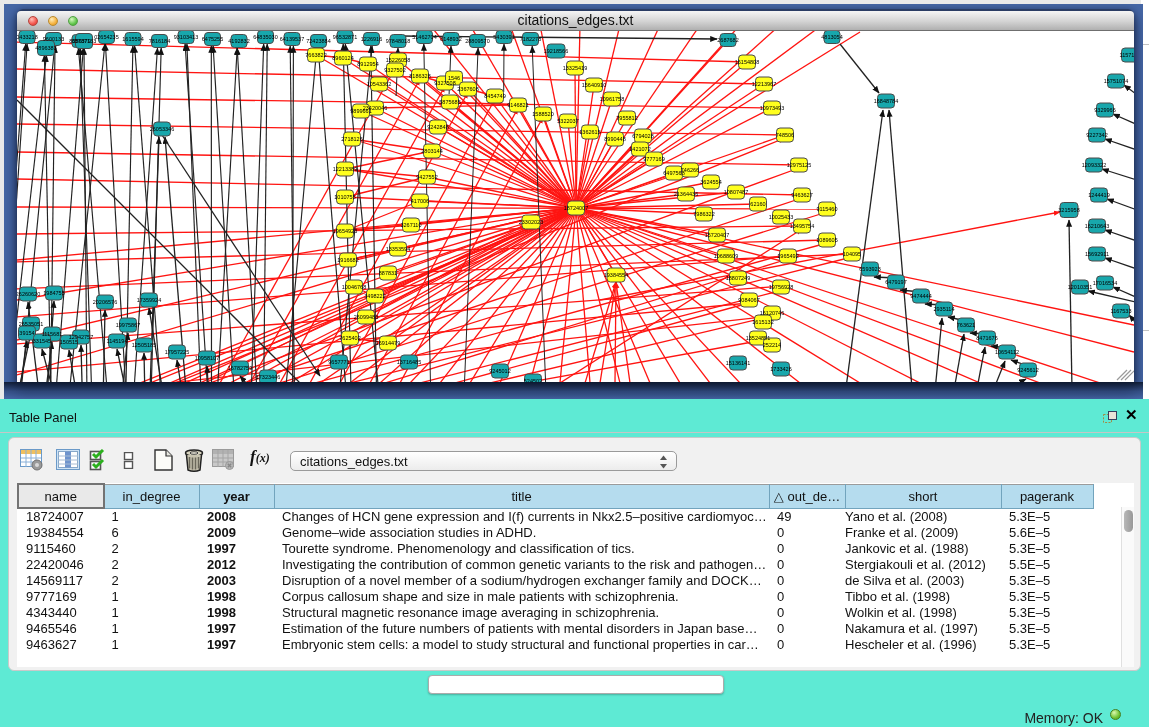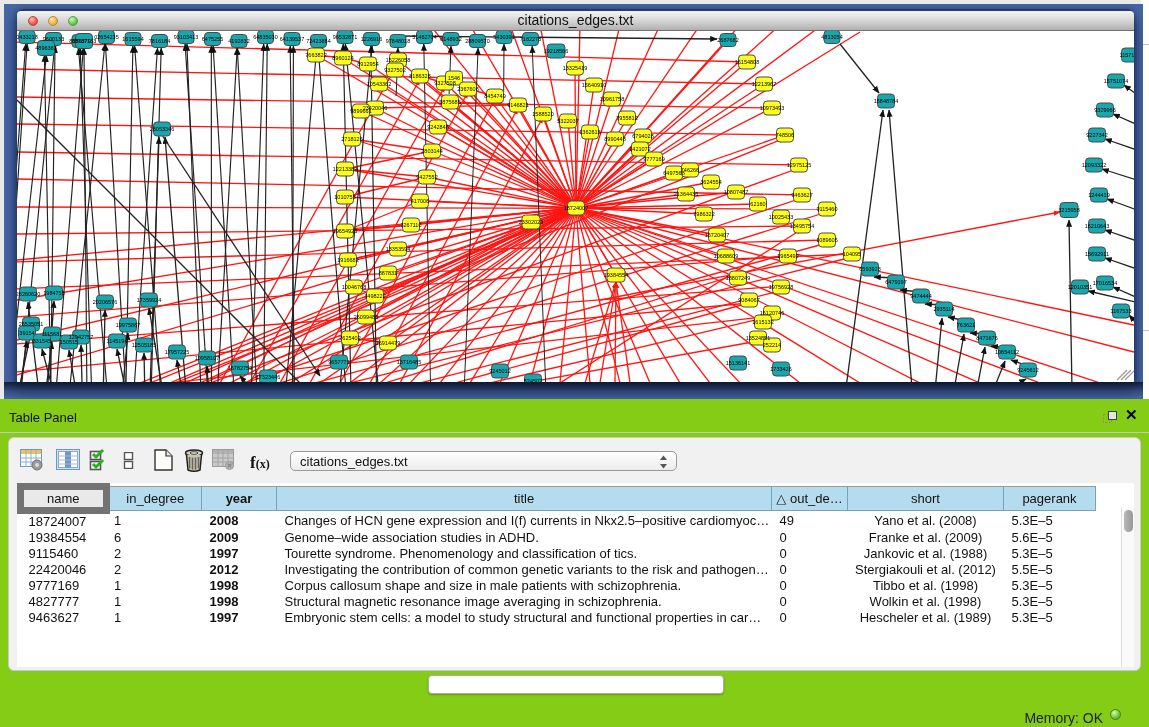--- a/index.html
+++ b/index.html
@@ -12,37 +12,37 @@
   background:linear-gradient(rgba(13,24,46,.92), rgba(40,62,110,.55) 55%, rgba(70,103,166,0)); }
 #titlebar { position:absolute; left:0; top:0; width:100%; height:20px; border-radius:4px 4px 0 0;
   background:linear-gradient(#f5f5f5, #d3d3d3 55%, #b0b0b0); border-bottom:1px solid #6f6f6f;
   text-align:center; font-size:14px; color:#111; line-height:19px; }
 .tl { position:absolute; top:5px; width:10px; height:10px; border-radius:50%; }
 #tl1 { left:11px; background:radial-gradient(circle at 35% 30%, #ffc0b8, #f4554d 60%, #c93a32); border:1px solid #b5443c; }
 #tl2 { left:31px; background:radial-gradient(circle at 35% 30%, #ffeebc, #f6b23e 60%, #d0922a); border:1px solid #ba8a2e; }
 #tl3 { left:51px; background:radial-gradient(circle at 35% 30%, #d7f8c0, #63c74e 60%, #3f9e2e); border:1px solid #51a043; }
 #canvas { position:absolute; left:0; top:20px; width:1117px; height:351px; background:#fff; overflow:hidden; }
 .nl { font-size:5.5px; fill:#000; text-anchor:middle; font-family:"Liberation Sans",sans-serif; }
-#panel { position:absolute; left:0; top:399px; width:1149px; height:328px; background:#84cc16; font-size:13px; color:#111; }
+#panel { position:absolute; left:0; top:399px; width:1149px; height:328px; background:#5eead4; font-size:13px; color:#111; }
 #ptitle { position:absolute; left:9px; top:11px; }
 #pfloat { position:absolute; left:1103px; top:12px; width:14px; height:12px; }
 #pclose { position:absolute; left:1125px; top:7px; font-size:15px; font-weight:bold; color:#000; }
 #pline { position:absolute; left:0; top:33px; width:1149px; height:1px; background:#c6c6c6; }
 #inner { position:absolute; left:8px; top:38px; width:1133px; height:234px; background:#f1f1f1; border:1px solid #c9c9c9; border-radius:6px; }
 #combo { position:absolute; left:290px; top:52px; width:387px; height:20px; border:1px solid #9a9a9a; border-radius:5px;
   background:linear-gradient(#ffffff,#ececec); font-size:13px; line-height:19px; padding-left:9px; }
 #combo .ar { position:absolute; right:8px; top:0; width:9px; height:20px; }
 #tbl { position:absolute; left:17px; top:84px; width:1117px; height:184px; background:#fff; }
 table { border-collapse:collapse; table-layout:fixed; width:1075px; font-size:13px; }
 th { height:24px; background:#b5dcee; border:1px solid #72a4bd; border-top:1px solid #9b9b9b; font-weight:normal; font-size:13px; padding:0; overflow:hidden; white-space:nowrap; }
-th.c0 { background:#e9e9e9; border:7px solid #737373; }
+th.c0 { background:#e9e9e9; border:2px solid #737373; }
 td { height:16px; padding:0 0 0 8px; font-size:13px; white-space:nowrap; overflow:hidden; }
 .c0 { width:85.5px; } .c1 { width:95.5px; } .c2 { width:75px;font-weight:bold; } .c3 { width:495px; }
 .c4 { width:76px;margin-left:16px; } .c5 { width:156px; } .c6 { width:92px; }
-td.c5 { text-align:center; padding:0; }
+td.c5 { text-align:left; padding:0; }
 #vsb { position:absolute; left:1104px; top:24px; width:13px; height:160px; background:#fafafa; border-left:1px solid #e0e0e0; }
 #vsb .th { position:absolute; left:2px; top:3px; width:9px; height:22px; border-radius:5px; background:linear-gradient(90deg,#b8b8b8,#989898); }
 #tabs { position:absolute; left:428px; top:276px; height:19px; display:flex; border:1px solid #ababab; border-radius:4px; overflow:hidden; background:#fff; box-shadow:0 1px 2px rgba(0,0,0,.25); }
 #tabs div { padding:12px 13px; line-height:18px; font-size:13px;margin-top:40px; }
 #tabs .sel { background:linear-gradient(#a0a0a0,#7d7d7d); color:#fff; }
 #tabs .mid { border-left:1px solid #c9c9c9; border-right:2px solid #000000; }
 #mem { position:absolute; right:46px; top:311px; font-size:14px; color:#222; }
 #memled { position:absolute; right:28px; top:310px; width:11px; height:11px; border-radius:50%;
   background:radial-gradient(circle at 35% 30%, #d9f7ae, #71c433 60%, #4f9c1d); border:1px solid #467f1e; }
 .ticon { position:absolute; top:50px; }
@@ -653,21 +653,21 @@
       <path d="M5.5 8 V19.5 M8.5 8.5 V20.5 M11.5 8.5 V20.5 M14.5 8 V19.5" stroke="#6a675a" stroke-width="1.6"></path>
       <ellipse cx="10" cy="4" rx="4" ry="1.3" fill="#efecdc" stroke="#444"></ellipse>
     </svg>
     <svg class="ticon" style="left:212px" width="23" height="21" viewBox="0 0 23 21">
       <rect x="0.5" y="0.5" width="21" height="17" fill="#c9c9c9" stroke="#9a9a9a"></rect>
       <rect x="1" y="1" width="20" height="4" fill="#b2b2b2"></rect>
       <path d="M1 9 H21 M1 13 H21 M6 1 V18 M11 1 V18 M16 1 V18" stroke="#a5a5a5" stroke-width="1"></path>
       <circle cx="17.5" cy="16.5" r="4" fill="#b5b5b5" stroke="#999"></circle>
       <path d="M15.8 14.8 l3.4 3.4 M19.2 14.8 l-3.4 3.4" stroke="#888" stroke-width="1.3"></path>
     </svg>
-    <div class="ticon" style="left:250px;top:54px;font-family:'Liberation Serif',serif;font-weight:bold;font-size:17px;">f<span style="font-size:12px;">(x)</span></div>
+    <div class="ticon" style="left:250px;top:48px;font-family:'Liberation Serif',serif;font-style:italic;font-weight:bold;font-size:17px;">f<span style="font-size:12px;">(x)</span></div>
     <div id="combo">citations_edges.txt
       <svg class="ar" width="9" height="20" viewBox="0 0 9 20">
           <path d="M4.5 3.5 L8 8 H1 z" fill="#555"></path>
           <path d="M4.5 16.5 L1 12 H8 z" fill="#555"></path>
         </svg>
     </div>
     <div id="tbl">
       <table>
         <tbody>
             <tr>
@@ -709,44 +709,62 @@
 <tr>
               <td class="c0">22420046</td>
               <td class="c1">2</td>
               <td class="c2">2012</td>
               <td class="c3">Investigating the contribution of common genetic variants to the risk and pathogen…</td>
               <td class="c4">0</td>
               <td class="c5">Stergiakouli et al. (2012)</td>
               <td class="c6">5.5E–5</td>
             </tr>
 <tr>
+              <td class="c0">14569117</td>
+              <td class="c1">2</td>
+              <td class="c2">2003</td>
+              <td class="c3">Disruption of a novel member of a sodium/hydrogen exchanger family and DOCK…</td>
+              <td class="c4">0</td>
+              <td class="c5">de Silva et al. (2003)</td>
+              <td class="c6">5.3E–5</td>
+            </tr>
+<tr>
               <td class="c0">9777169</td>
               <td class="c1">1</td>
               <td class="c2">1998</td>
               <td class="c3">Corpus callosum shape and size in male patients with schizophrenia.</td>
               <td class="c4">0</td>
               <td class="c5">Tibbo et al. (1998)</td>
               <td class="c6">5.3E–5</td>
             </tr>
 <tr>
-              <td class="c0">4827777</td>
+              <td class="c0">4343440</td>
               <td class="c1">1</td>
               <td class="c2">1998</td>
               <td class="c3">Structural magnetic resonance image averaging in schizophrenia.</td>
               <td class="c4">0</td>
               <td class="c5">Wolkin et al. (1998)</td>
               <td class="c6">5.3E–5</td>
             </tr>
 <tr>
+              <td class="c0">9465546</td>
+              <td class="c1">1</td>
+              <td class="c2">1997</td>
+              <td class="c3">Estimation of the future numbers of patients with mental disorders in Japan base…</td>
+              <td class="c4">0</td>
+              <td class="c5">Nakamura et al. (1997)</td>
+              <td class="c6">5.3E–5</td>
+            </tr>
+<tr>
               <td class="c0">9463627</td>
               <td class="c1">1</td>
               <td class="c2">1997</td>
               <td class="c3">Embryonic stem cells: a model to study structural and functional properties in car…</td>
               <td class="c4">0</td>
-              <td class="c5">Hescheler et al. (1989)</td>
+              <td class="c5">Hescheler et al. (1996)</td>
               <td class="c6">5.3E–5</td>
             </tr>
       </tbody>
         </table>
       <div id="vsb">
           <div class="th"></div>
         </div>
     </div>
     <div id="tabs">
         <div class="sel">Node Table</div>

